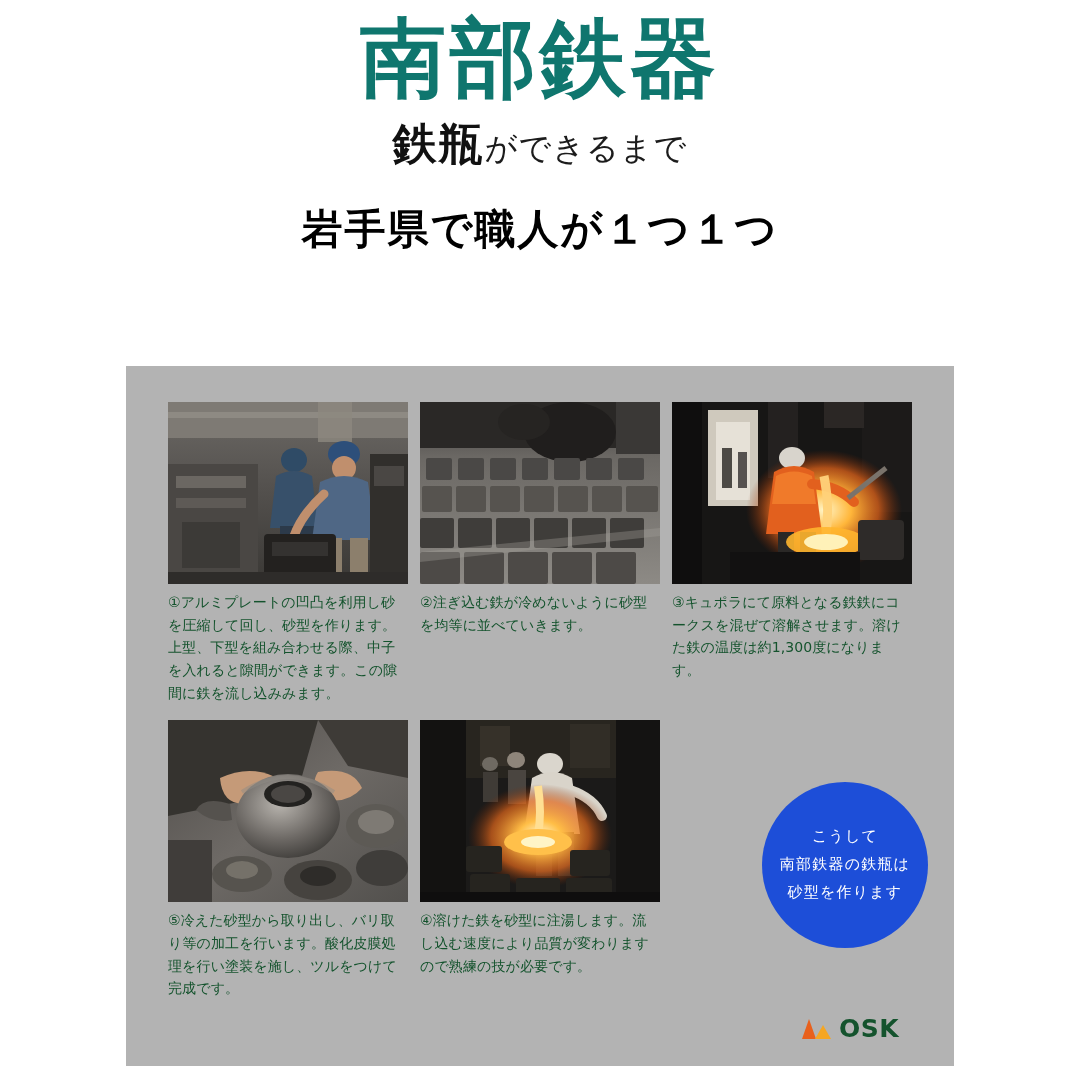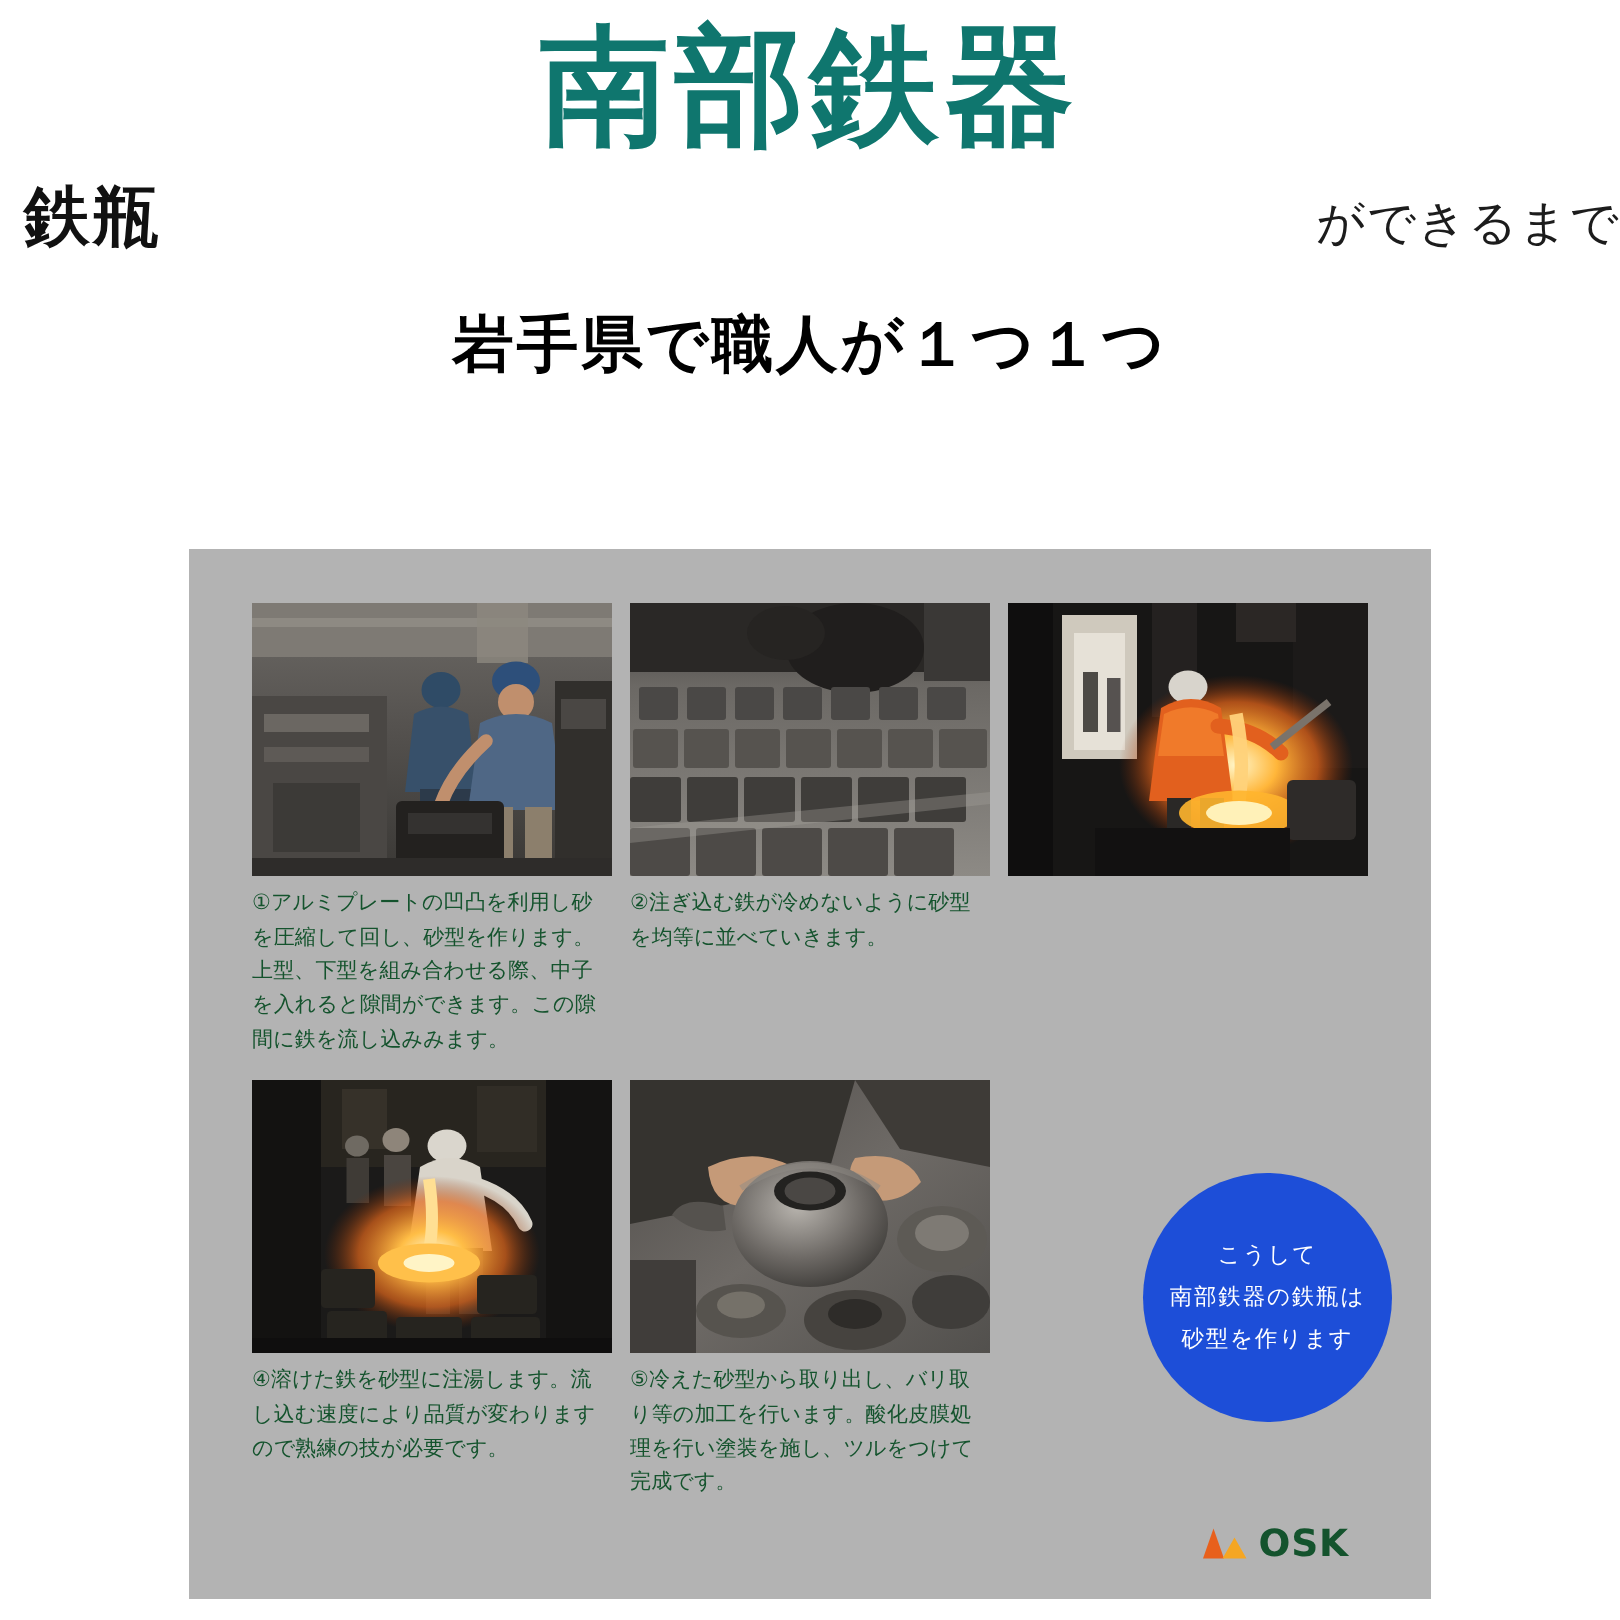--- a/index.html
+++ b/index.html
@@ -32,23 +32,22 @@
     line-height: 1.04;
     font-weight: 700;
     letter-spacing: 4px;
     color: #0f766e;
     margin: 0;
   }
   .sub-title-row {
     margin-top: 12px;
     display: flex;
     align-items: baseline;
-    justify-content: space-between;
+    justify-content: center;
     gap: 0;
-    margin-left: 16px;
   }
   .sub-title-strong {
     font-family: "DejaVu Sans", sans-serif;
     font-size: 44px;
     font-weight: 700;
     letter-spacing: 2px;
     color: #111111;
   }
   .sub-title-light {
     font-family: "DejaVu Sans", sans-serif;
@@ -316,68 +315,21 @@
             <path d="M176 96 L214 66" stroke="#7a736b" stroke-width="5"></path>
 
             <path d="M152 74 q6 30 2 58" stroke="#ffd27a" stroke-width="9" fill="none" opacity="0.95"></path>
             <ellipse cx="154" cy="140" rx="40" ry="15" fill="#ffb52e" opacity="0.9"></ellipse>
             <ellipse cx="154" cy="140" rx="22" ry="8" fill="#fff1b8"></ellipse>
 
             <rect x="186" y="118" width="46" height="40" rx="4" fill="#2e2b29"></rect>
             <rect x="58" y="150" width="130" height="32" fill="#121111"></rect>
           </svg>
         </div>
-      </div>
-
-      <div class="cell">
-        <div class="photo">
-          <svg width="240" height="182" viewBox="0 0 240 182">
-            <defs>
-              <radialGradient id="glow4" cx="0.5" cy="0.5" r="0.5">
-                <stop offset="0" stop-color="#fff8d2"></stop>
-                <stop offset="0.3" stop-color="#ffbe46"></stop>
-                <stop offset="0.68" stop-color="#e2671b" stop-opacity="0.7"></stop>
-                <stop offset="1" stop-color="#7d2a05" stop-opacity="0"></stop>
-              </radialGradient>
-            </defs>
-            <rect width="240" height="182" fill="#1b1a19"></rect>
-
-            <rect x="0" y="0" width="240" height="58" fill="#28251f"></rect>
-            <rect x="0" y="0" width="46" height="182" fill="#131211"></rect>
-            <rect x="196" y="0" width="44" height="182" fill="#141312"></rect>
-            <rect x="60" y="6" width="30" height="40" fill="#3a352c" opacity="0.8"></rect>
-            <rect x="150" y="4" width="40" height="44" fill="#332f28" opacity="0.8"></rect>
-
-            <ellipse cx="96" cy="40" rx="9" ry="8" fill="#8e857a"></ellipse>
-            <rect x="88" y="50" width="18" height="34" fill="#4a4540"></rect>
-            <ellipse cx="70" cy="44" rx="8" ry="7" fill="#6f6a62"></ellipse>
-            <rect x="63" y="52" width="15" height="30" fill="#3f3b36"></rect>
-
-            <ellipse cx="130" cy="44" rx="13" ry="11" fill="#dad6cd"></ellipse>
-            <path d="M112 58 q20 -12 40 0 l8 56 h-56 z" fill="#d9d4ca"></path>
-            <rect x="116" y="112" width="16" height="44" fill="#34312d"></rect>
-            <rect x="138" y="112" width="16" height="44" fill="#34312d"></rect>
-            <path d="M150 70 q24 8 32 26" stroke="#d9d4ca" stroke-width="10" fill="none" stroke-linecap="round"></path>
-
-            <ellipse cx="120" cy="116" rx="72" ry="52" fill="url(#glow4)"></ellipse>
-            <path d="M118 66 q4 28 0 48" stroke="#ffdf93" stroke-width="8" fill="none"></path>
-            <ellipse cx="118" cy="122" rx="34" ry="13" fill="#ffc04a"></ellipse>
-            <ellipse cx="118" cy="122" rx="17" ry="6" fill="#fff4c6"></ellipse>
-
-            <g fill="#26241f">
-              <rect x="46" y="126" width="36" height="26" rx="3"></rect>
-              <rect x="50" y="154" width="40" height="28" rx="3"></rect>
-              <rect x="150" y="130" width="40" height="26" rx="3"></rect>
-              <rect x="146" y="158" width="46" height="24" rx="3"></rect>
-              <rect x="96" y="158" width="44" height="24" rx="3"></rect>
-            </g>
-            <rect x="0" y="172" width="240" height="10" fill="#0f0e0e"></rect>
-          </svg>
-        </div>
-        <div class="caption">④溶けた鉄を砂型に注湯します。流し込む速度により品質が変わりますので熟練の技が必要です。</div>
+        <div class="caption">③キュポラにて原料となる鉄鉄にコークスを混ぜて溶解させます。溶けた鉄の温度は約1,300度になります。</div>
       </div>
 
       <div class="cell">
         <div class="photo">
           <svg width="240" height="182" viewBox="0 0 240 182">
             <defs>
               <linearGradient id="g5bg" x1="0" y1="0" x2="1" y2="1">
                 <stop offset="0" stop-color="#4e4b48"></stop>
                 <stop offset="0.5" stop-color="#6e6a66"></stop>
                 <stop offset="1" stop-color="#52504d"></stop>
@@ -410,20 +362,68 @@
             <ellipse cx="150" cy="156" rx="18" ry="10" fill="#2e2c29"></ellipse>
 
             <ellipse cx="74" cy="154" rx="30" ry="18" fill="#56534e"></ellipse>
             <ellipse cx="74" cy="150" rx="16" ry="9" fill="#757169"></ellipse>
             <rect x="0" y="120" width="44" height="62" fill="#403d3a"></rect>
           </svg>
         </div>
         <div class="caption">⑤冷えた砂型から取り出し、バリ取り等の加工を行います。酸化皮膜処理を行い塗装を施し、ツルをつけて完成です。</div>
       </div>
 
+      <div class="cell">
+        <div class="photo">
+          <svg width="240" height="182" viewBox="0 0 240 182">
+            <defs>
+              <radialGradient id="glow4" cx="0.5" cy="0.5" r="0.5">
+                <stop offset="0" stop-color="#fff8d2"></stop>
+                <stop offset="0.3" stop-color="#ffbe46"></stop>
+                <stop offset="0.68" stop-color="#e2671b" stop-opacity="0.7"></stop>
+                <stop offset="1" stop-color="#7d2a05" stop-opacity="0"></stop>
+              </radialGradient>
+            </defs>
+            <rect width="240" height="182" fill="#1b1a19"></rect>
+
+            <rect x="0" y="0" width="240" height="58" fill="#28251f"></rect>
+            <rect x="0" y="0" width="46" height="182" fill="#131211"></rect>
+            <rect x="196" y="0" width="44" height="182" fill="#141312"></rect>
+            <rect x="60" y="6" width="30" height="40" fill="#3a352c" opacity="0.8"></rect>
+            <rect x="150" y="4" width="40" height="44" fill="#332f28" opacity="0.8"></rect>
+
+            <ellipse cx="96" cy="40" rx="9" ry="8" fill="#8e857a"></ellipse>
+            <rect x="88" y="50" width="18" height="34" fill="#4a4540"></rect>
+            <ellipse cx="70" cy="44" rx="8" ry="7" fill="#6f6a62"></ellipse>
+            <rect x="63" y="52" width="15" height="30" fill="#3f3b36"></rect>
+
+            <ellipse cx="130" cy="44" rx="13" ry="11" fill="#dad6cd"></ellipse>
+            <path d="M112 58 q20 -12 40 0 l8 56 h-56 z" fill="#d9d4ca"></path>
+            <rect x="116" y="112" width="16" height="44" fill="#34312d"></rect>
+            <rect x="138" y="112" width="16" height="44" fill="#34312d"></rect>
+            <path d="M150 70 q24 8 32 26" stroke="#d9d4ca" stroke-width="10" fill="none" stroke-linecap="round"></path>
+
+            <ellipse cx="120" cy="116" rx="72" ry="52" fill="url(#glow4)"></ellipse>
+            <path d="M118 66 q4 28 0 48" stroke="#ffdf93" stroke-width="8" fill="none"></path>
+            <ellipse cx="118" cy="122" rx="34" ry="13" fill="#ffc04a"></ellipse>
+            <ellipse cx="118" cy="122" rx="17" ry="6" fill="#fff4c6"></ellipse>
+
+            <g fill="#26241f">
+              <rect x="46" y="126" width="36" height="26" rx="3"></rect>
+              <rect x="50" y="154" width="40" height="28" rx="3"></rect>
+              <rect x="150" y="130" width="40" height="26" rx="3"></rect>
+              <rect x="146" y="158" width="46" height="24" rx="3"></rect>
+              <rect x="96" y="158" width="44" height="24" rx="3"></rect>
+            </g>
+            <rect x="0" y="172" width="240" height="10" fill="#0f0e0e"></rect>
+          </svg>
+        </div>
+        <div class="caption">④溶けた鉄を砂型に注湯します。流し込む速度により品質が変わりますので熟練の技が必要です。</div>
+      </div>
+
       <div class="cell"></div>
 
     </div>
 
     <div class="pink-circle">
       <div class="pink-line">こうして</div>
       <div class="pink-line">南部鉄器の鉄瓶は</div>
       <div class="pink-line">砂型を作ります</div>
     </div>
 

